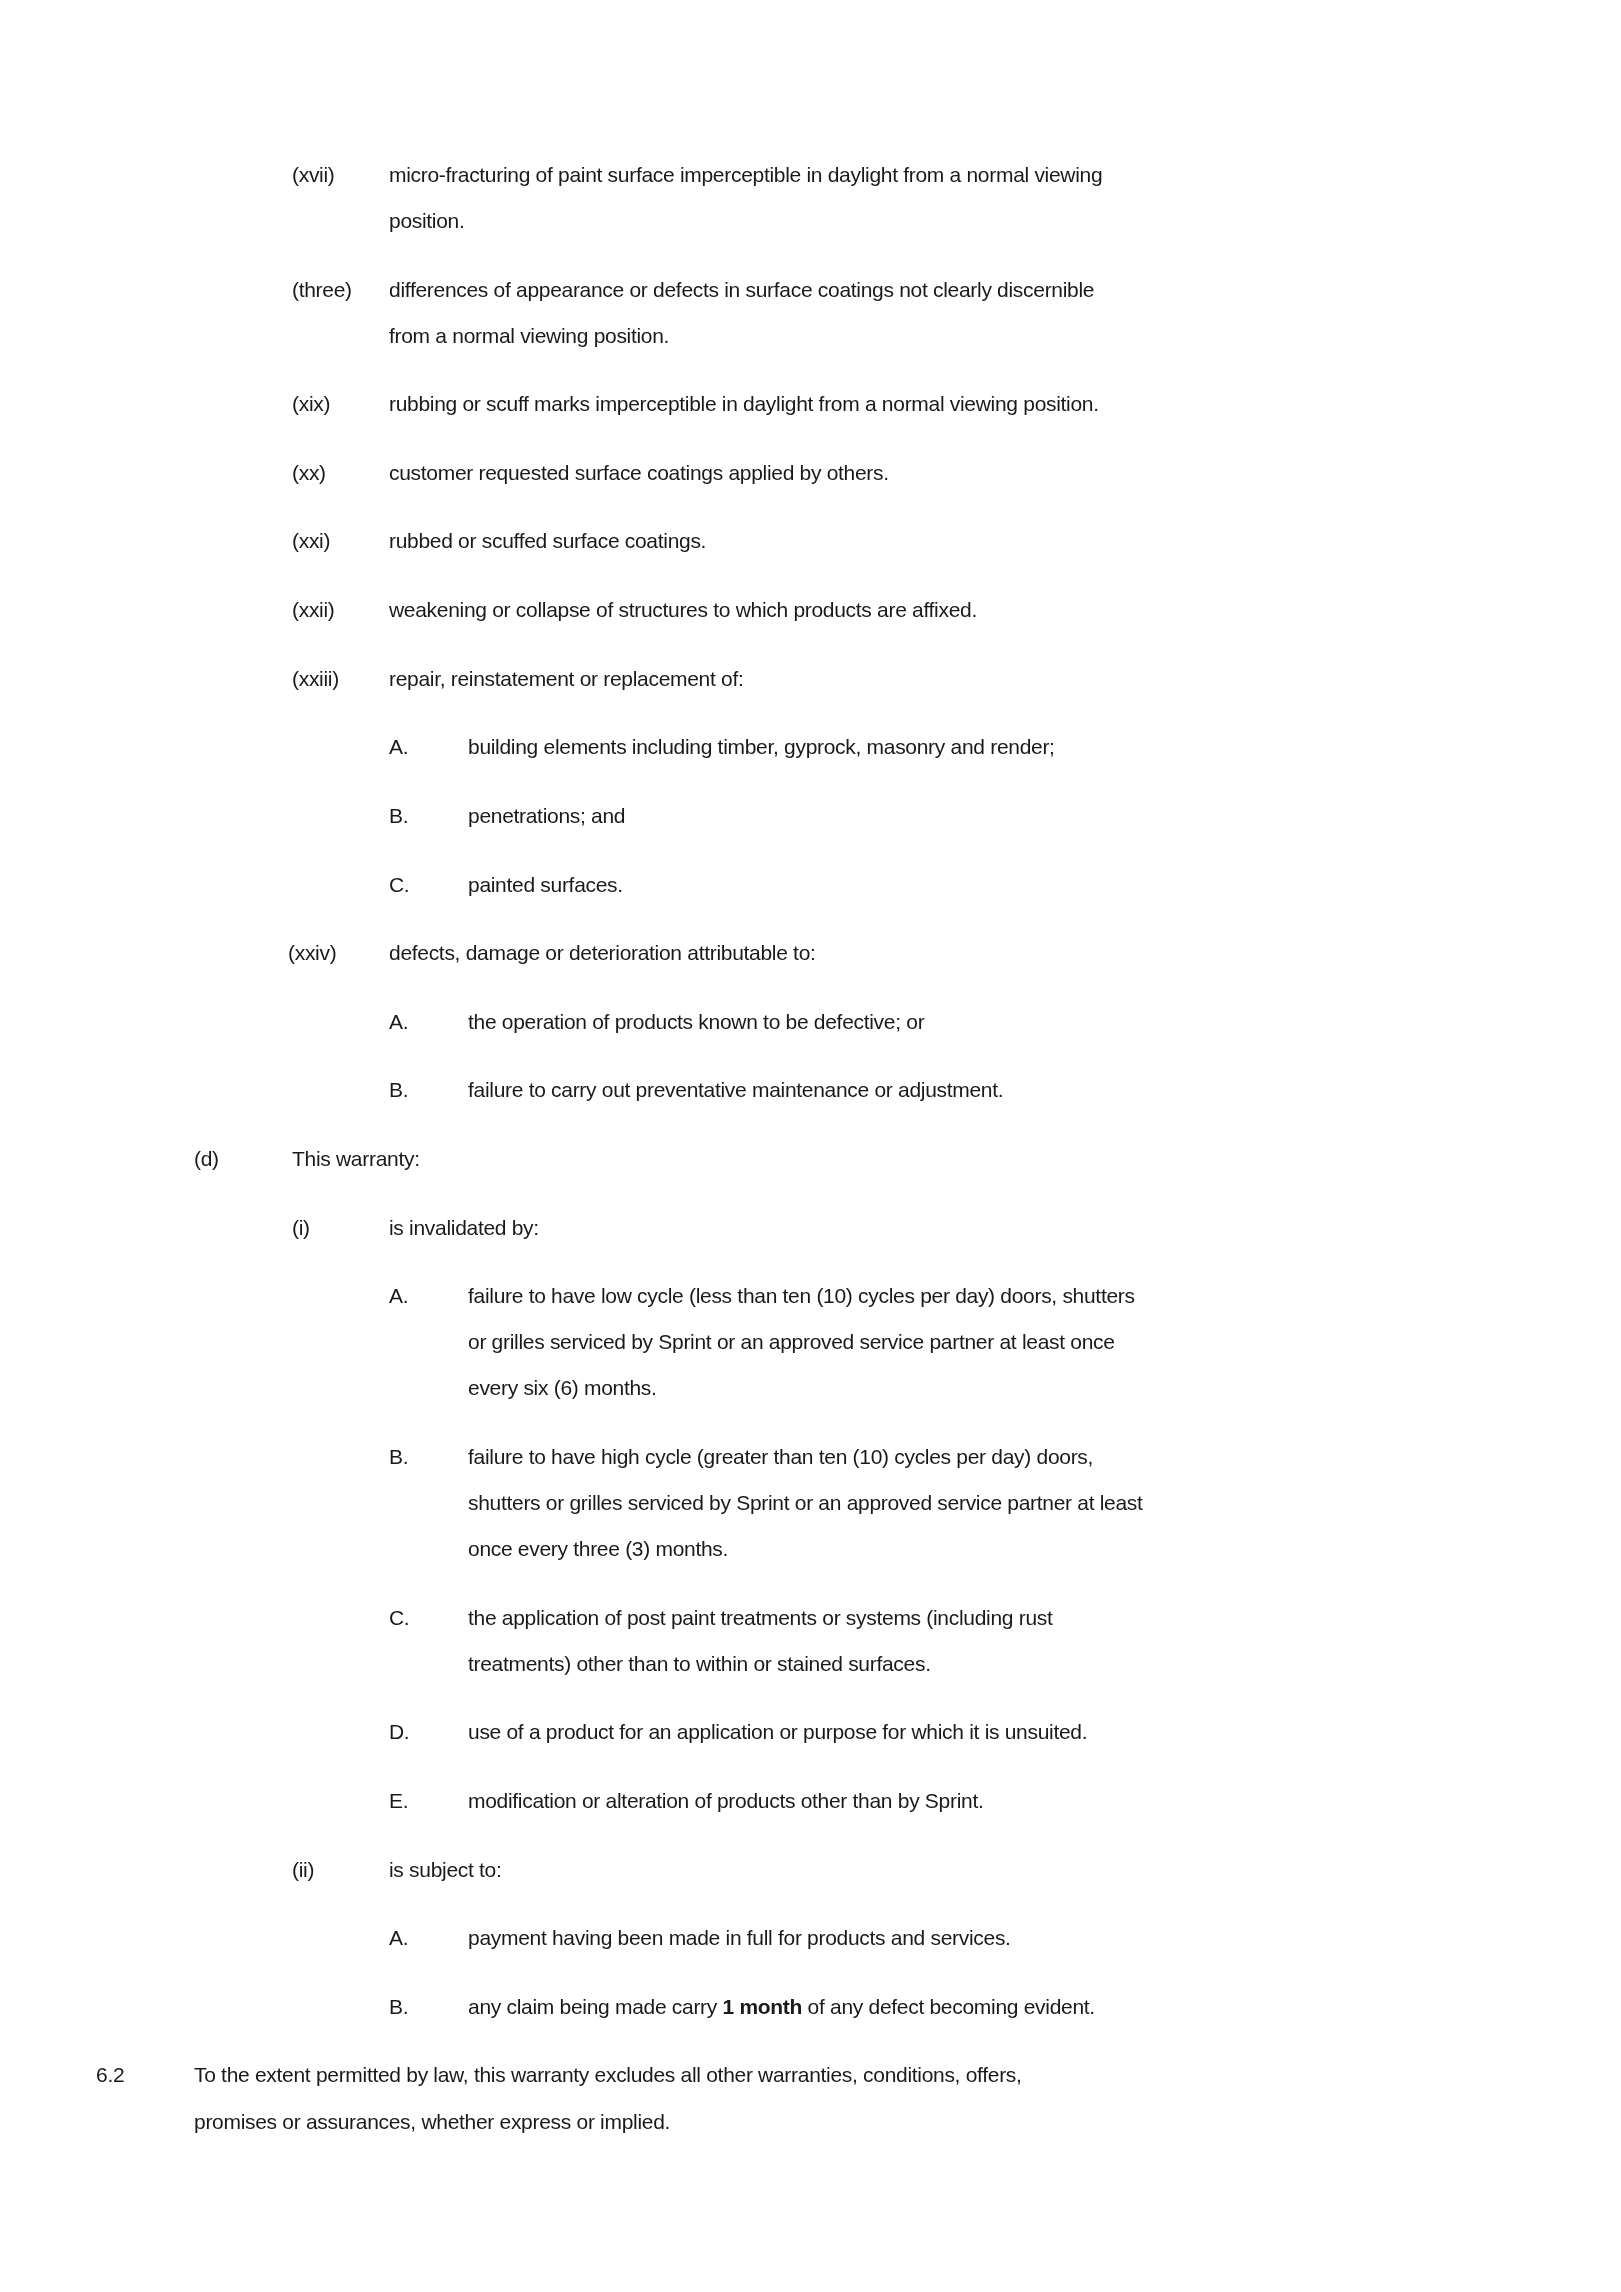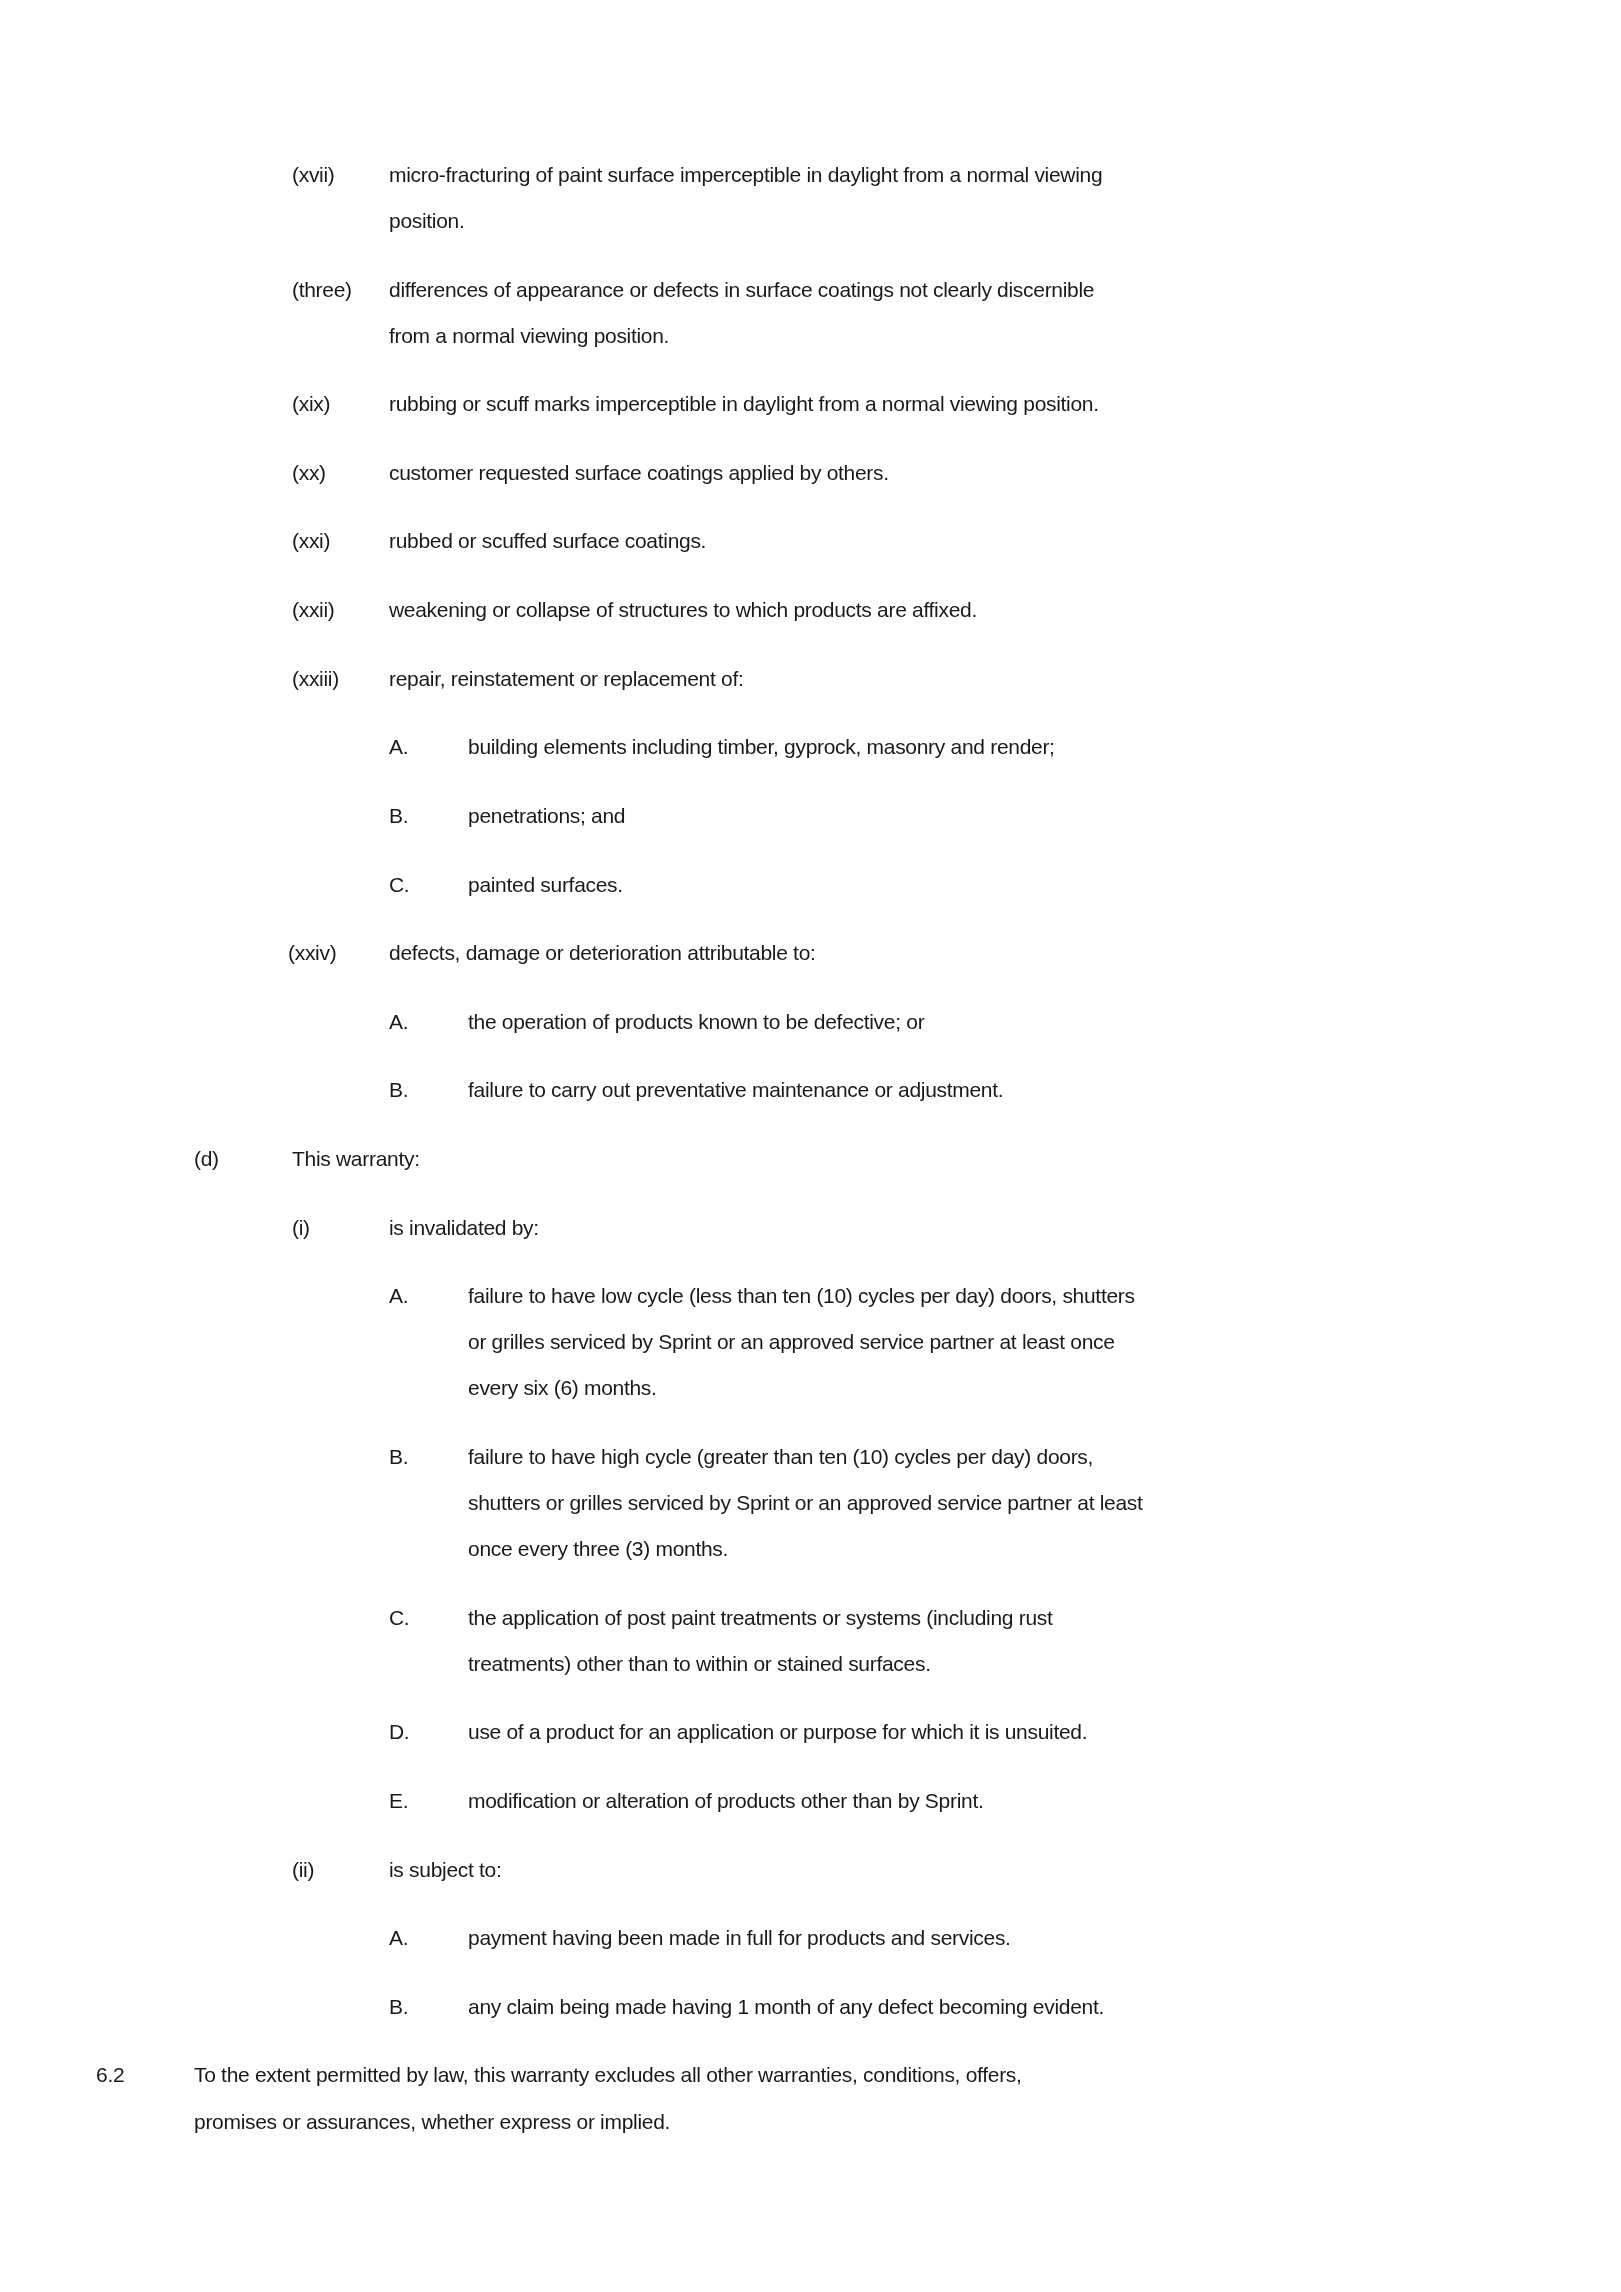--- a/index.html
+++ b/index.html
@@ -1,19 +1,19 @@
 <!DOCTYPE html>
 <html><head>
 <meta charset="utf-8">
 <style>
   html, body { margin: 0; padding: 0; background: #ffffff; }
   body { width: 1621px; height: 2293px; position: relative; overflow: hidden;
          font-family: "Liberation Sans", sans-serif; color: #1a1a1a; }
   .line { position: absolute; font-size: 21px; line-height: 46px; white-space: nowrap; letter-spacing: -0.3px; }
-  b { font-weight: normal; }
+  b { font-weight: bold; }
 </style>
 </head>
 <body>
 
 <div>
 
   <div class="line" style="left:292px;top:152px">(xvii)</div>
   <div class="line" style="left:389px;top:152px">micro-fracturing of paint surface imperceptible in daylight from a normal viewing</div>
   <div class="line" style="left:389px;top:198px">position.</div>
 
@@ -80,20 +80,20 @@
   <div class="line" style="left:389px;top:1778px">E.</div>
   <div class="line" style="left:468px;top:1778px">modification or alteration of products other than by Sprint.</div>
 
   <div class="line" style="left:292px;top:1847px">(ii)</div>
   <div class="line" style="left:389px;top:1847px">is subject to:</div>
 
   <div class="line" style="left:389px;top:1915px">A.</div>
   <div class="line" style="left:468px;top:1915px">payment having been made in full for products and services.</div>
 
   <div class="line" style="left:389px;top:1984px">B.</div>
-  <div class="line" style="left:468px;top:1984px"><span>any claim being made having </span><b>1 month</b><span> of any defect becoming evident.</span></div>
+  <div class="line" style="left:468px;top:1984px"><span>any claim being made carry </span><b>1 month</b><span> of any defect becoming evident.</span></div>
 
   <div class="line" style="left:96px;top:2052px">6.2</div>
   <div class="line" style="left:194px;top:2052px">To the extent permitted by law, this warranty excludes all other warranties, conditions, offers,</div>
   <div class="line" style="left:194px;top:2099px">promises or assurances, whether express or implied.</div>
 
 </div>
 
 
 </body></html>

